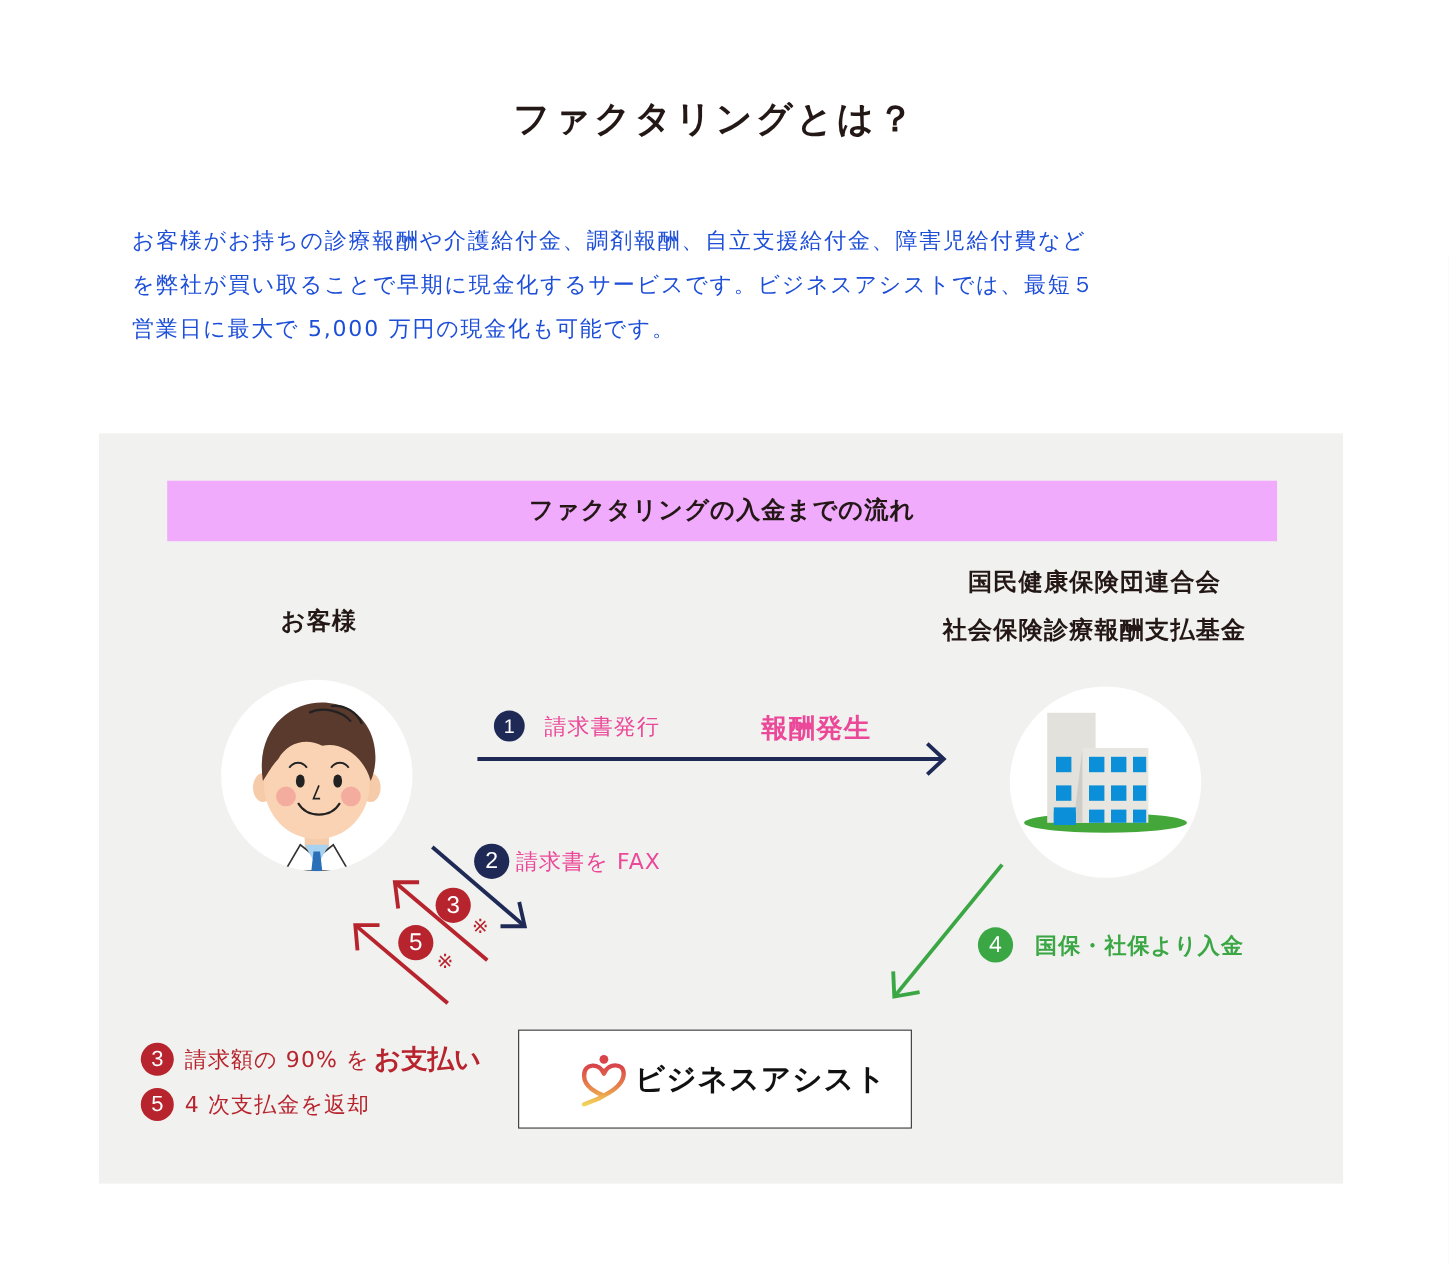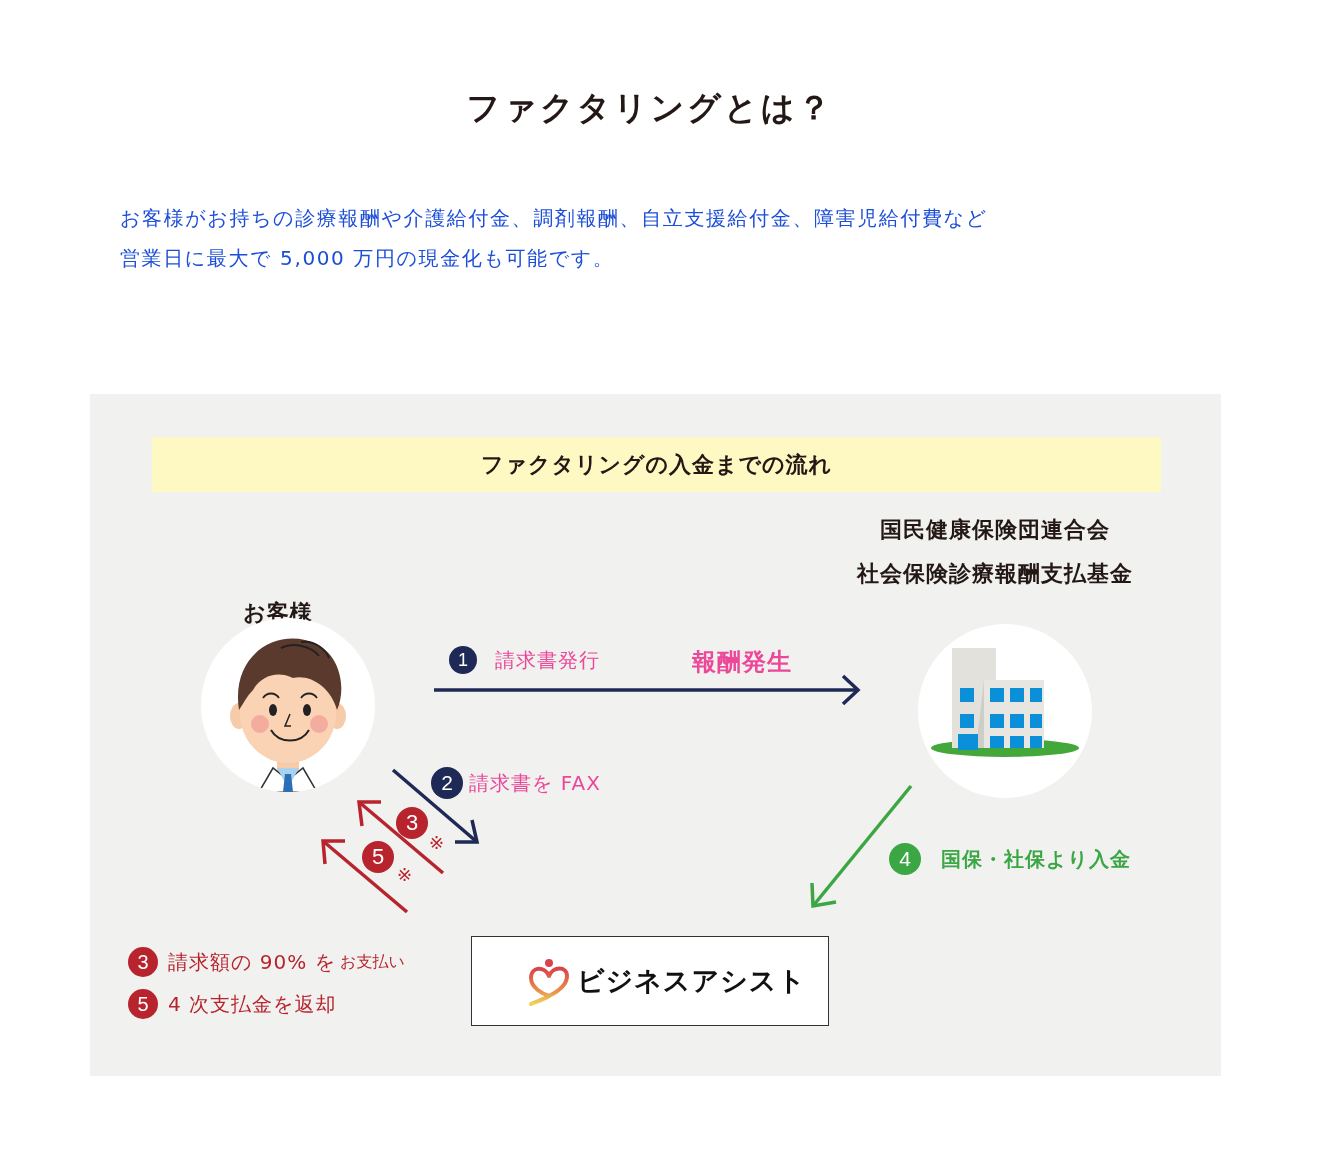--- a/index.html
+++ b/index.html
@@ -14,25 +14,25 @@
   }
   .intro {
     left: 120px; top: 198px; width: 1080px;
     font-size: 20px; line-height: 40px; letter-spacing: 1.6px; color: #1d4ed8;
   }
   .intro p { margin: 0; }
   .panel {
     left: 90px; top: 394px; width: 1131px; height: 682px; background: #f1f1ef;
   }
   .flow-title {
-    left: 152px; top: 437px; width: 1009px; height: 55px; background: #fef9c3;
+    left: 152px; top: 437px; width: 1009px; height: 55px; background: #f0abfc;
     text-align: center; line-height: 55px; font-size: 22px; font-weight: bold; letter-spacing: 1px;
   }
   .label-bold { font-size: 22px; font-weight: bold; letter-spacing: 1px; color: #231815; }
-  .customer-label { left: 188px; top: 550px; width: 180px; text-align: center; margin-top: 48px; }
+  .customer-label { left: 200px; top: 550px; width: 180px; text-align: center; }
   .org-label { left: 800px; top: 508px; width: 390px; text-align: center; line-height: 44px; }
   .circle-img { border-radius: 50%; background: #ffffff; overflow: hidden; }
   .numbadge {
     display: inline-block; width: 28px; height: 28px; border-radius: 50%; color: #fff;
     text-align: center; line-height: 28px; font-size: 18px; font-family: "Liberation Sans", sans-serif;
   }
   .navy { color: #ec4899; }
   .red { color: #b7242d; }
   .green { color: #3aa744; font-weight: bold; }
   .bg-navy { background: #1e2a55; }
@@ -47,20 +47,21 @@
   .logo-text { font-size: 27px; font-weight: bold; color: #111; letter-spacing: 1px; }
   .kome { font-size: 18px; }
 </style>
 </head>
 <body>
 
 <div class="abs page-title">ファクタリングとは？</div>
 
 <div class="abs intro">
   <p>お客様がお持ちの診療報酬や介護給付金、調剤報酬、自立支援給付金、障害児給付費など</p>
+  <p>を弊社が買い取ることで早期に現金化するサービスです。ビジネスアシストでは、最短５</p>
   <p>営業日に最大で 5,000 万円の現金化も可能です。</p>
 </div>
 
 <div class="abs panel"></div>
 <div class="abs flow-title">ファクタリングの入金までの流れ</div>
 
 <div class="abs label-bold customer-label">お客様</div>
 <div class="abs label-bold org-label">
   <div>国民健康保険団連合会</div>
   <div>社会保険診療報酬支払基金</div>
@@ -162,21 +163,21 @@
 <span class="abs red kome" style="left:397px;top:864px;">※</span>
 
 <div class="abs" style="left:889px;top:843px;display:flex;align-items:center;gap:20px;">
   <span class="numbadge bg-green" style="width:32px;height:32px;line-height:32px;font-size:21px;">4</span>
   <span class="step-text green">国保・社保より入金</span>
 </div>
 
 <div class="abs" style="left:128px;top:947px;display:flex;align-items:center;gap:10px;">
   <span class="numbadge bg-red" style="width:30px;height:30px;line-height:30px;font-size:20px;">3</span>
   <span class="step-text red">請求額の 90% を</span>
-  <span class="red" style="font-size:16px;font-weight:normal;margin-left:-6px;">お支払い</span>
+  <span class="red" style="font-size:24px;font-weight:bold;margin-left:-6px;">お支払い</span>
 </div>
 <div class="abs" style="left:128px;top:989px;display:flex;align-items:center;gap:10px;">
   <span class="numbadge bg-red" style="width:30px;height:30px;line-height:30px;font-size:20px;">5</span>
   <span class="step-text red">4 次支払金を返却</span>
 </div>
 
 <div class="abs logo-box">
   <svg width="48" height="50" viewBox="0 0 48 50">
     <defs>
       <linearGradient id="lg" x1="0" y1="0" x2="0" y2="1">

